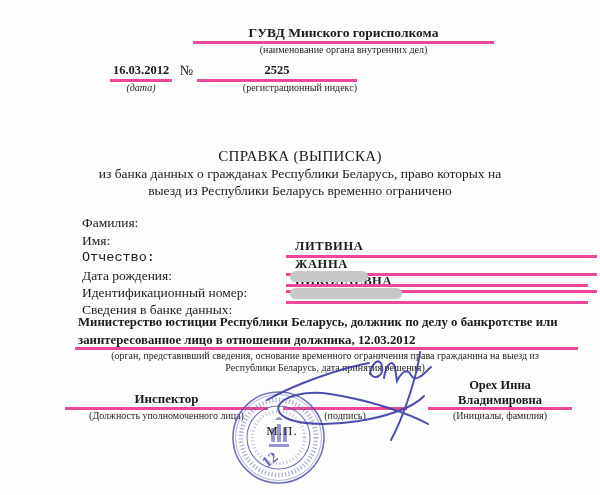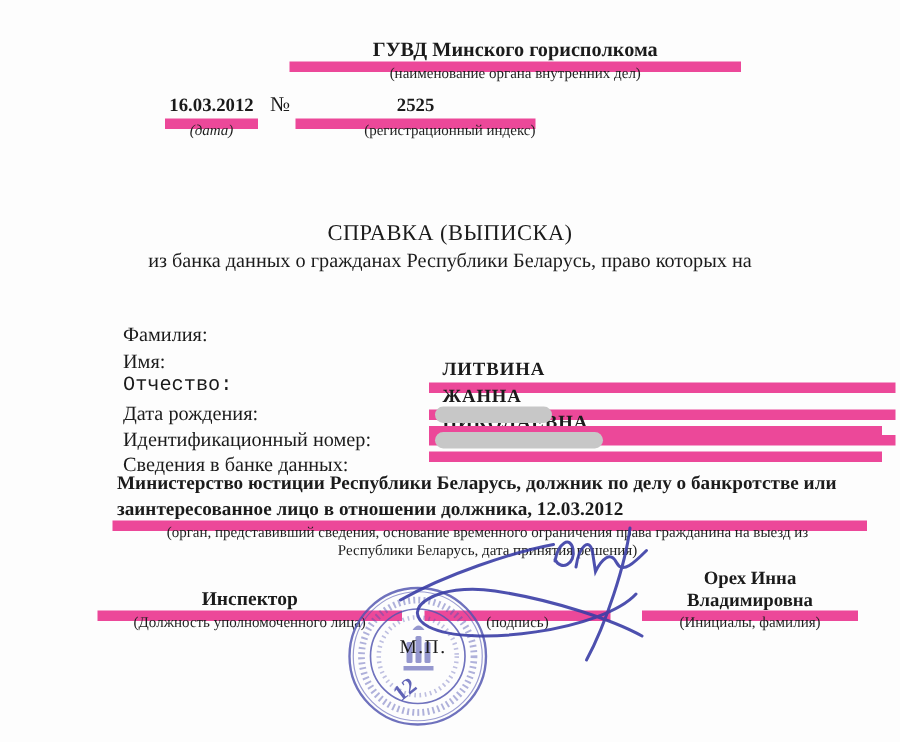--- a/index.html
+++ b/index.html
@@ -1,21 +1,21 @@
 <!DOCTYPE html>
 <html><head>
 <meta charset="utf-8">
 <style>
   html,body{margin:0;padding:0;background:#ffffff;}
   #page{position:relative;width:600px;height:495px;background:#fdfdfd;overflow:hidden;
         font-family:"Liberation Serif","DejaVu Serif",serif;color:#1b1b1b;}
   .abs{position:absolute;}
   .ctr{text-align:center;}
   .b{font-weight:bold;}
-  .uline{border-bottom:7px solid #ec4899;}
+  .uline{border-bottom:3px solid #ec4899;}
   .cap{font-size:10px;color:#1e1e1e;text-align:center;white-space:nowrap;}
   .lbl{font-size:13.5px;line-height:16px;white-space:nowrap;}
   .val{font-size:12.5px;line-height:15px;font-weight:bold;letter-spacing:.6px;padding-left:9px;white-space:nowrap;margin-top:24px;}
   .redact{height:11px;background:#c7c7c7;border-radius:6px;margin:3px 0 0 4px;}
   .nowrap{white-space:nowrap;}
 </style>
 </head>
 <body>
 
 <div id="page">
@@ -24,20 +24,21 @@
   <div class="abs cap" style="left:193px;top:44px;width:301px;">(наименование органа внутренних дел)</div>
 
   <div class="abs uline ctr b" style="left:110px;top:63px;width:62px;height:16px;font-size:12.5px;">16.03.2012</div>
   <div class="abs" style="left:180px;top:63px;font-size:14px;">№</div>
   <div class="abs uline ctr b" style="left:197px;top:63px;width:160px;height:16px;font-size:12.5px;">2525</div>
   <div class="abs cap" style="left:110px;top:82px;width:62px;font-style:italic;">(дата)</div>
   <div class="abs cap" style="left:197px;top:82px;width:160px;text-align:right;">(регистрационный индекс)</div>
 
   <div class="abs ctr" style="left:0;top:148px;width:600px;font-size:15px;letter-spacing:.3px;">СПРАВКА (ВЫПИСКА)</div>
   <div class="abs ctr" style="left:0;top:166px;width:600px;font-size:13.5px;">из банка данных о гражданах Республики Беларусь, право которых на</div>
+  <div class="abs ctr" style="left:0;top:183px;width:600px;font-size:13.5px;">выезд из Республики Беларусь временно ограничено</div>
 
   <div class="abs lbl" style="left:82px;top:215px;">Фамилия:</div>
   <div class="abs uline val" style="left:286px;top:215px;width:302px;height:16px;">
     <span>ЛИТВИНА</span>
   </div>
 
   <div class="abs lbl" style="left:82px;top:233px;">Имя:</div>
   <div class="abs uline val" style="left:286px;top:233px;width:302px;height:16px;">
     <span>ЖАННА</span>
   </div>

